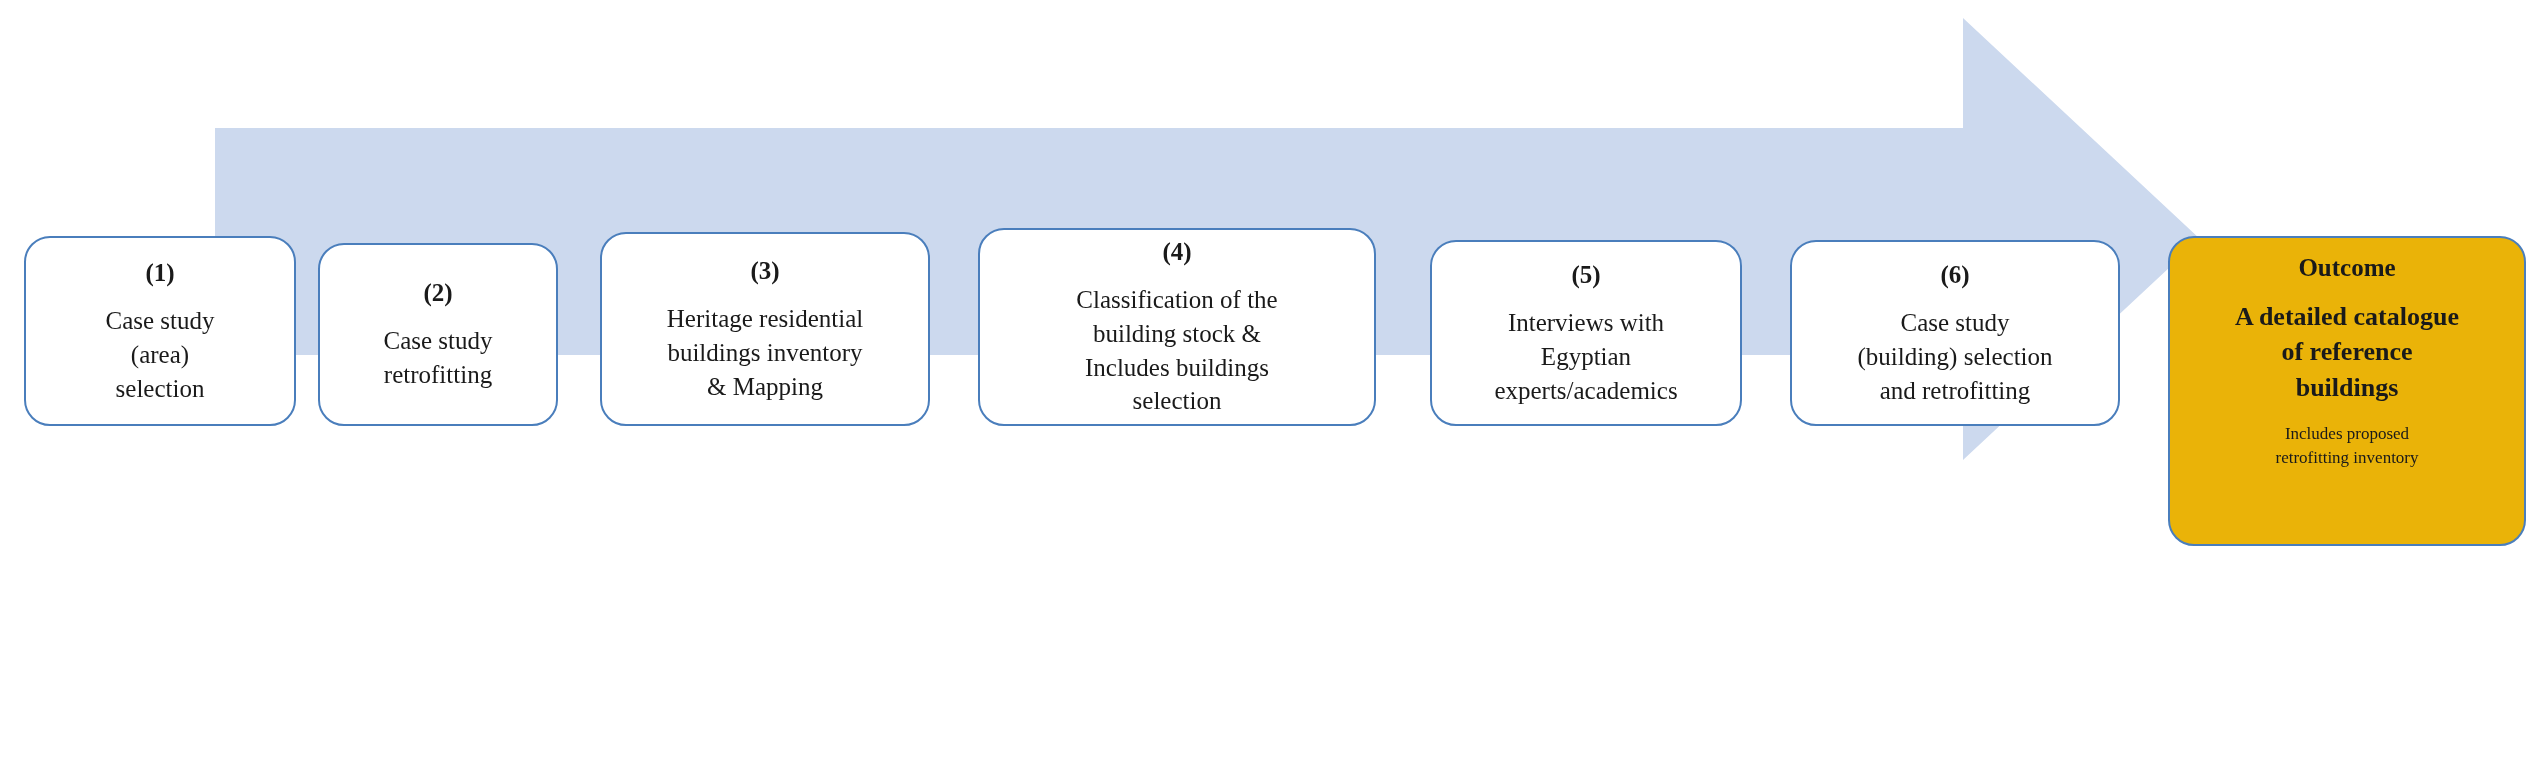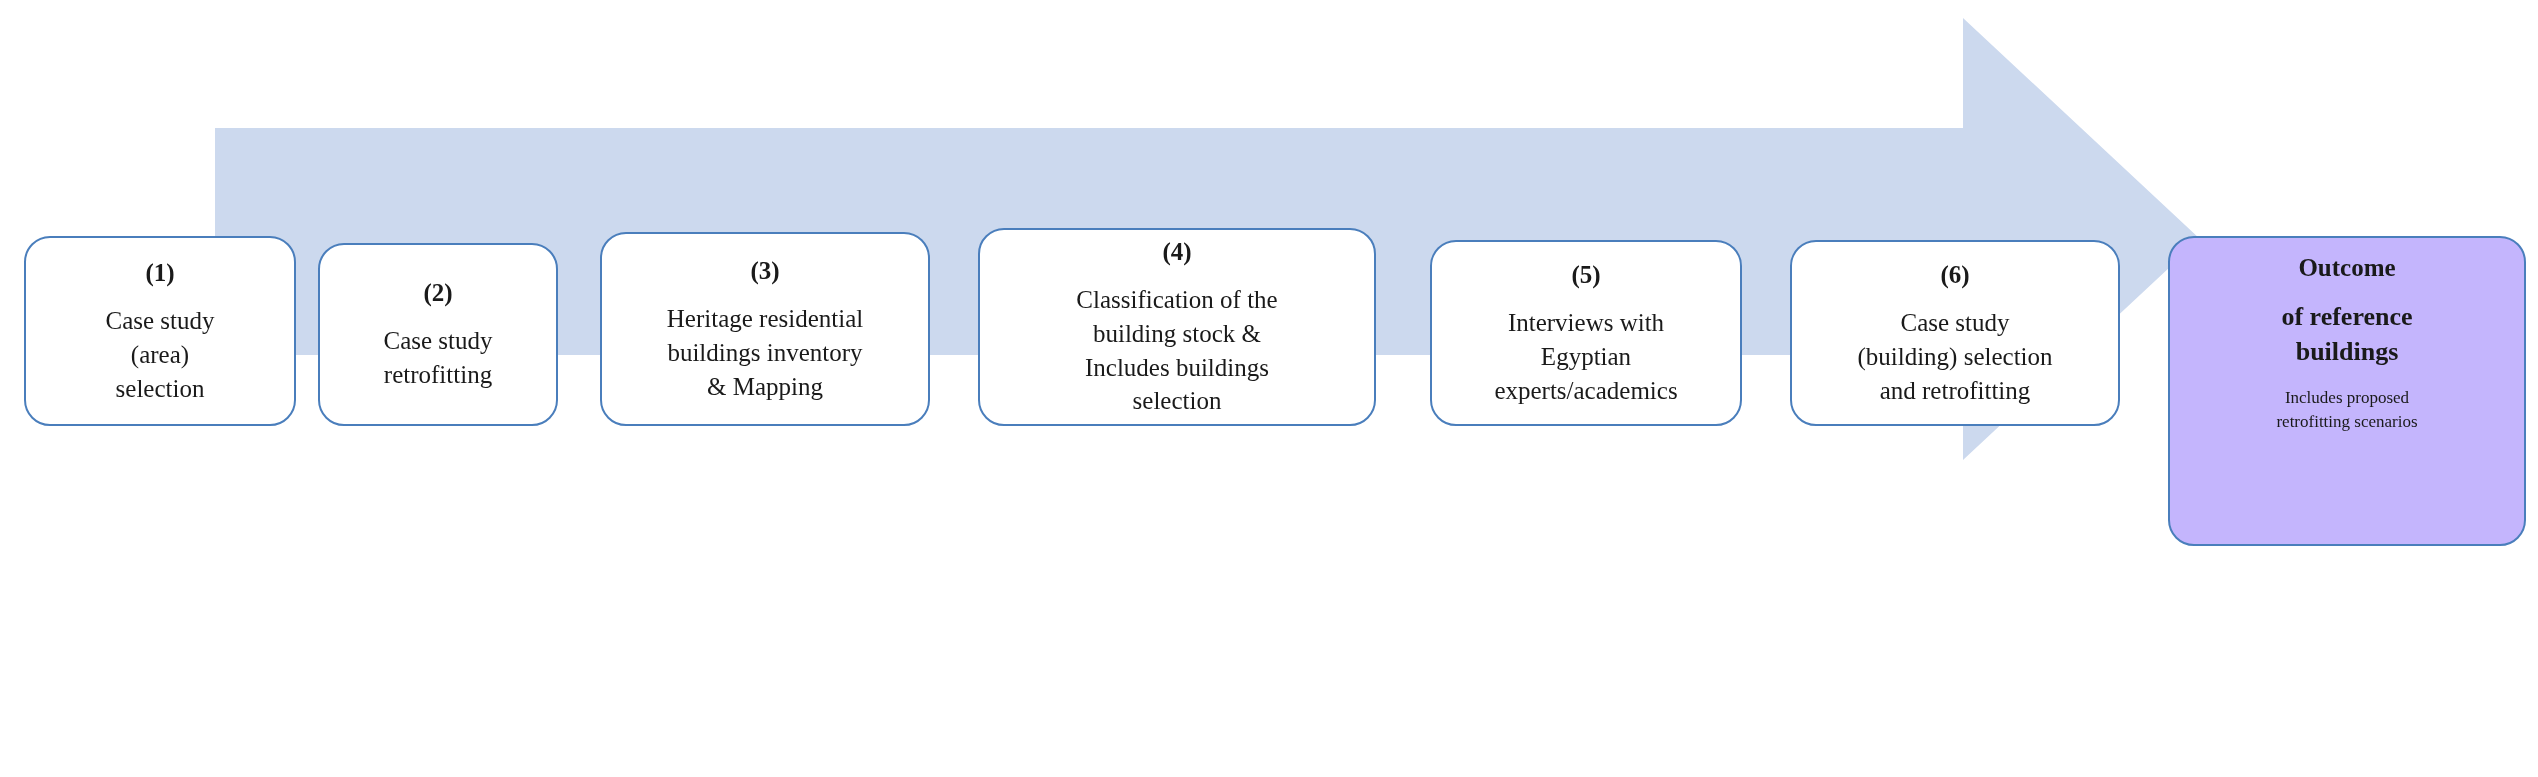--- a/index.html
+++ b/index.html
@@ -60,21 +60,21 @@
   .step-lines {
     font-size: 25px;
     line-height: 1.35;
   }
   .step-lines .ln { display: block; white-space: nowrap; }
 
   
   #outcome-box {
     position: absolute;
     box-sizing: border-box;
-    background: #c4b5fd;
+    background: #eab308;
     border: 2.5px solid #4a7ebc;
     border-radius: 26px;
     display: flex;
     flex-direction: column;
     align-items: center;
     justify-content: flex-start;
     text-align: center;
     color: #1a1a1a;
     padding: 14px 12px 14px 12px;
   }
@@ -158,23 +158,24 @@
       <div class="step-lines">
         <span class="ln">Case study</span>
         <span class="ln">(building) selection</span>
         <span class="ln">and retrofitting</span>
       </div>
     </div>
 
     <div id="outcome-box" style="left:2168px; top:236px; width:358px; height:310px;">
       <div class="oc-title">Outcome</div>
       <div class="oc-main">
+        <span class="ln">A detailed catalogue</span>
         <span class="ln">of reference</span>
         <span class="ln">buildings</span>
       </div>
       <div class="oc-sub">
         <span class="ln">Includes proposed</span>
-        <span class="ln">retrofitting scenarios</span>
+        <span class="ln">retrofitting inventory</span>
       </div>
     </div>
 
   </div>
 </div>
 
 </body></html>

